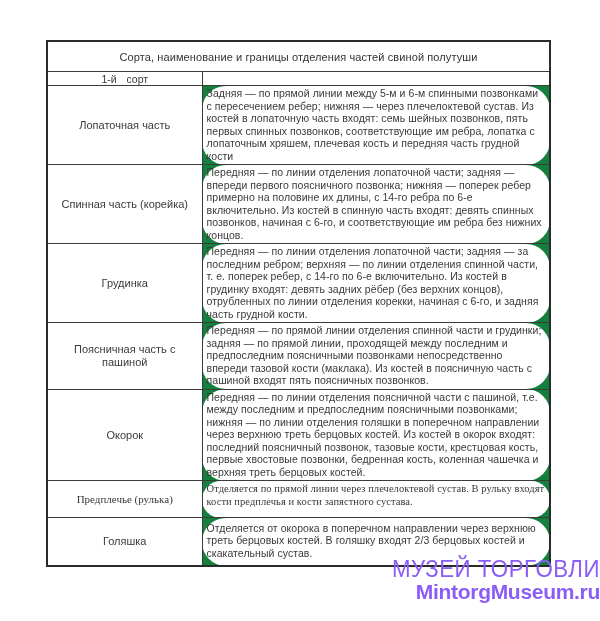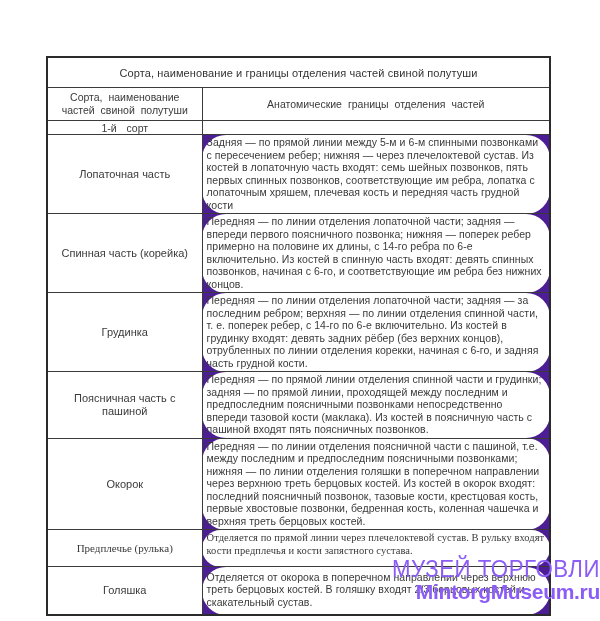--- a/index.html
+++ b/index.html
@@ -11,22 +11,21 @@
     position:relative;
     overflow:hidden;
   }
   .doc-table{
     position:absolute;
     left:46px;top:40px;
     width:505px;
     border-collapse:collapse;
     table-layout:fixed;
     border:2px solid #2b2b2b;
-    background:#4c1d95;
-    margin-top:16px;
+    background:#15803d;
   }
   .doc-table td,.doc-table th{
     border:1px solid #3a3a3a;
     font-weight:normal;
     background:#ffffff;
   }
   .title-cell{
     font-size:11px;
     font-weight:bold;
     text-align:center;
@@ -102,24 +101,20 @@
 
 <table class="doc-table">
   <colgroup>
     <col style="width:155px">
     <col>
   </colgroup>
   <tbody>
     <tr>
       <th class="title-cell" colspan="2">Сорта, наименование и границы отделения частей свиной полутуши</th>
     </tr>
-    <tr>
-      <td class="head-cell">Сорта, наименование частей свиной полутуши</td>
-      <td class="head-cell">Анатомические границы отделения частей</td>
-    </tr>
     <tr class="grade-row">
       <td>1-й сорт</td>
       <td></td>
     </tr>
     <tr>
       <td class="name-cell">Лопаточная часть</td>
       <td class="desc-cell">Задняя — по прямой линии между 5-м и 6-м спинными позвонками с пересечением ребер; нижняя — через плечелоктевой сустав. Из костей в лопаточную часть входят: семь шейных позвонков, пять первых спинных позвонков, соответствующие им ребра, лопатка с лопаточным хряшем, плечевая кость и передняя часть грудной кости</td>
     </tr>
     <tr>
       <td class="name-cell">Спинная часть (корейка)</td>

